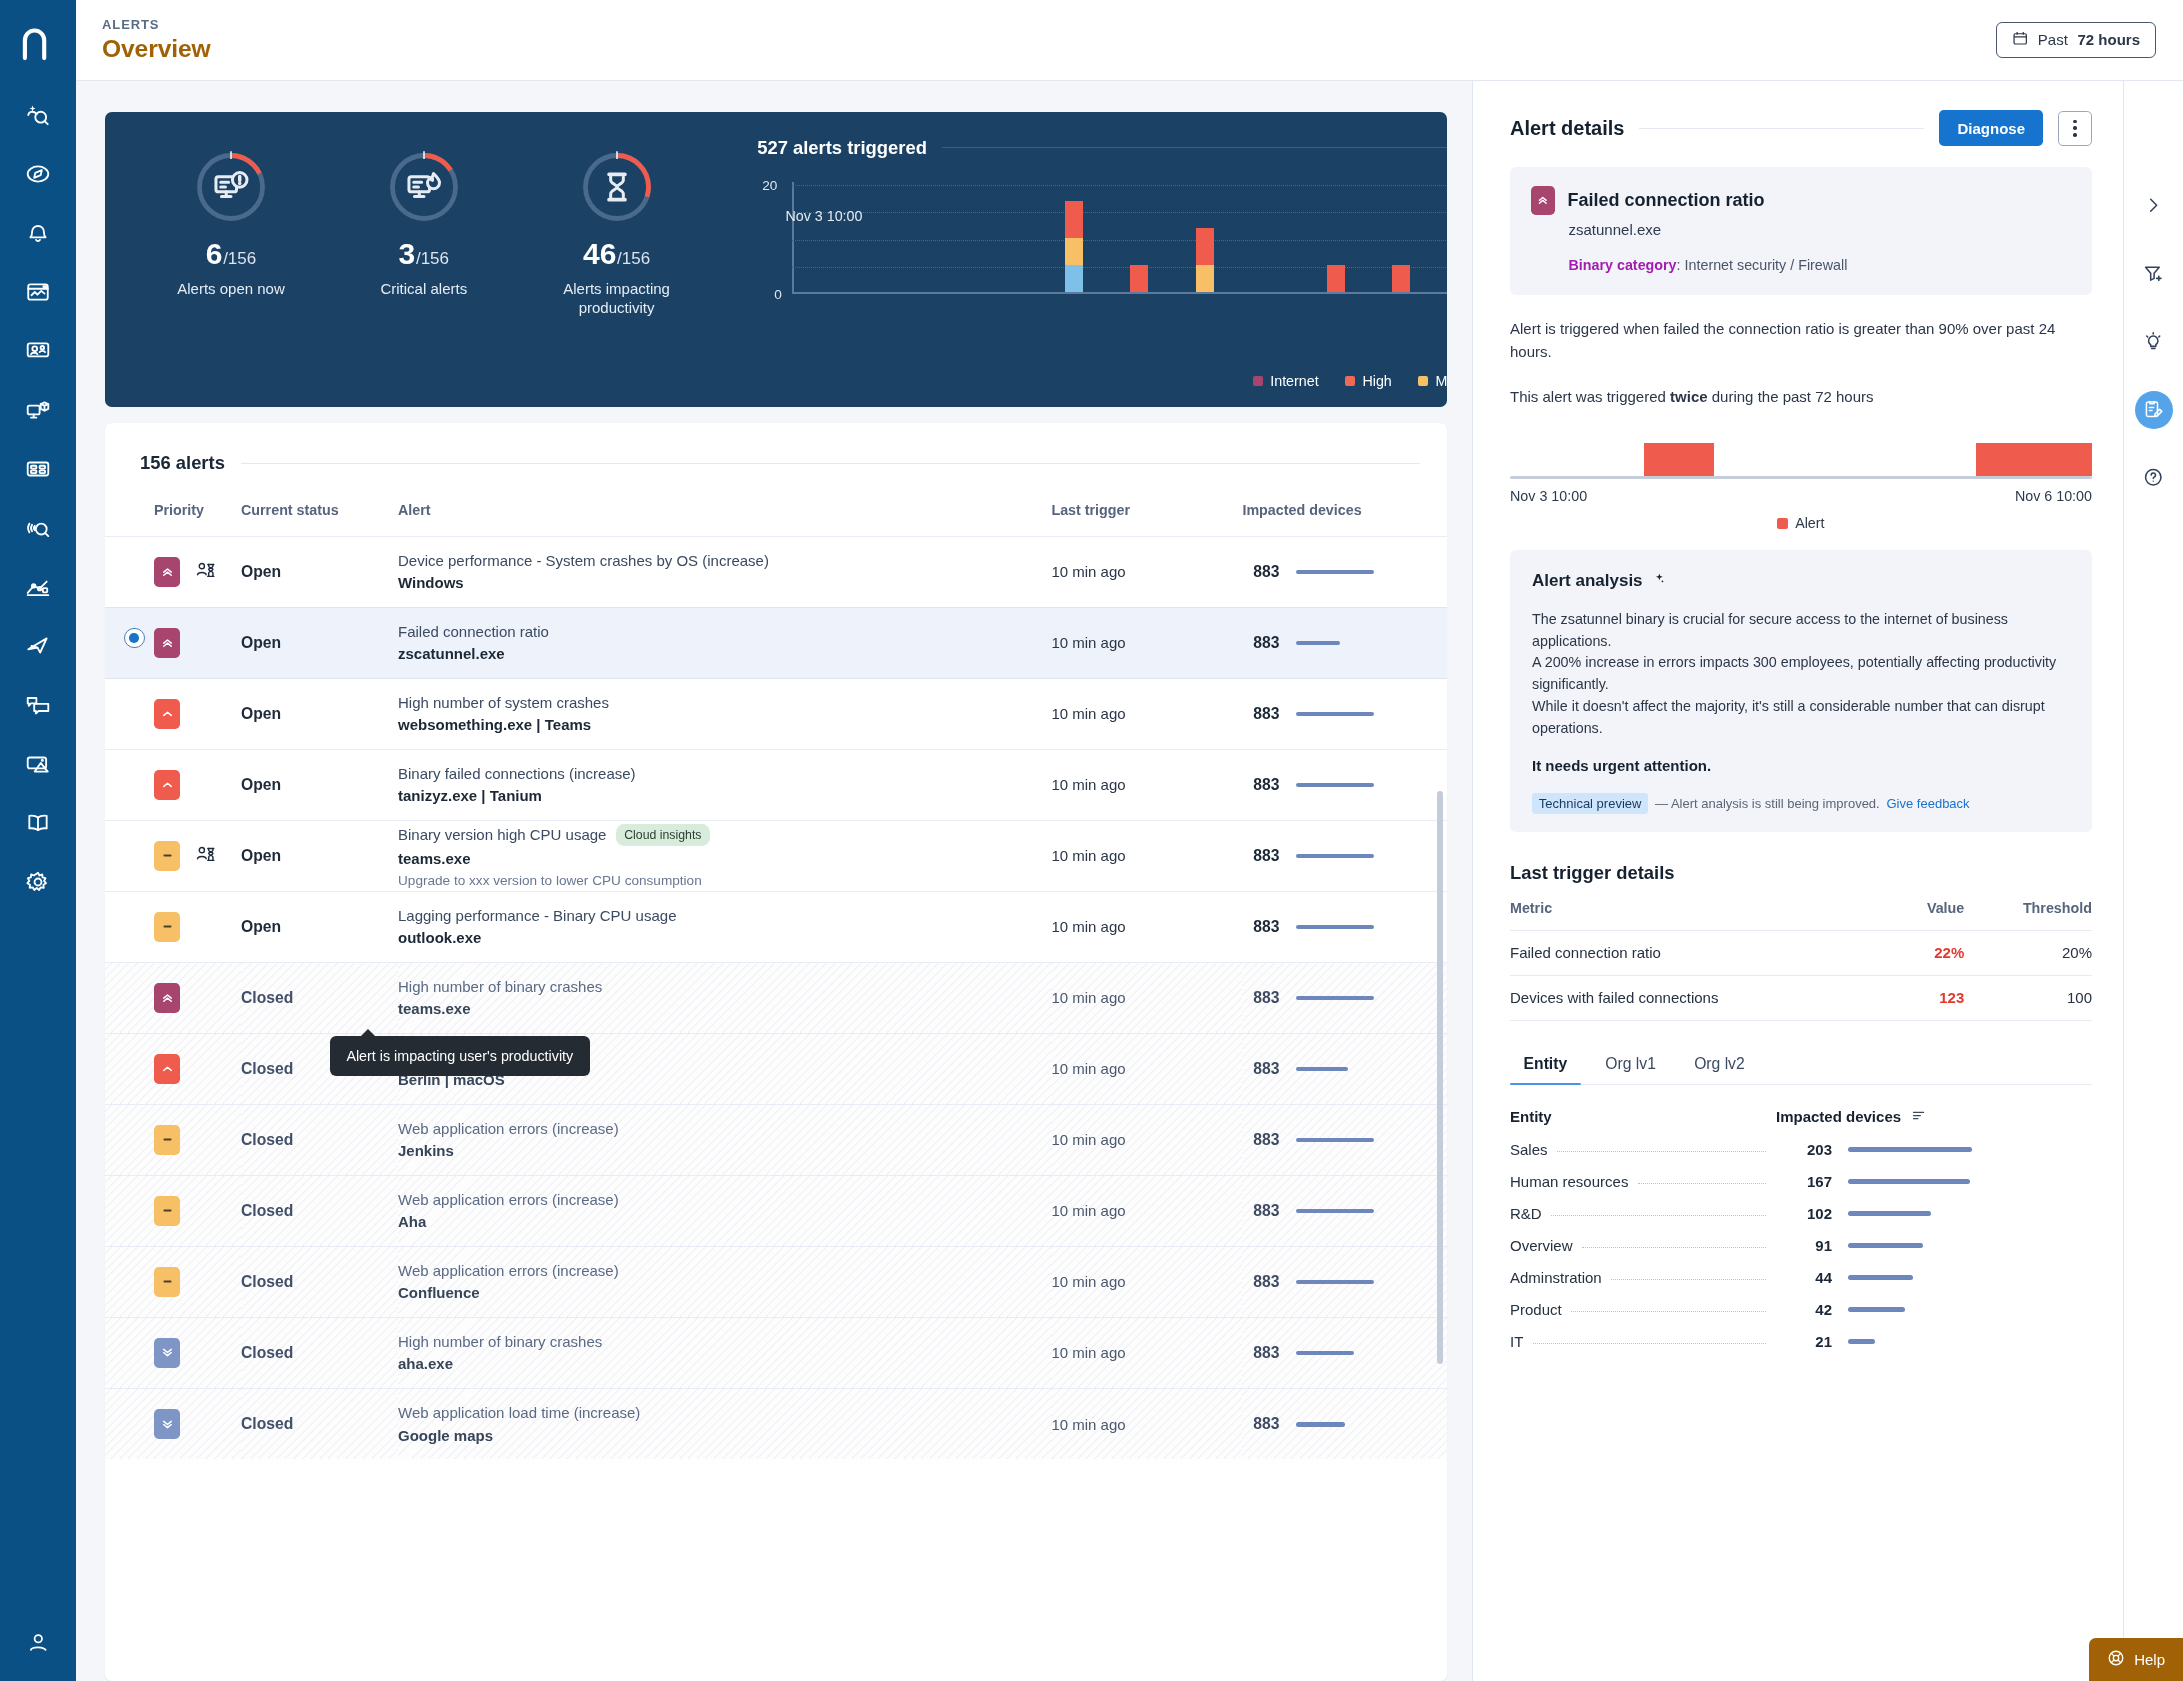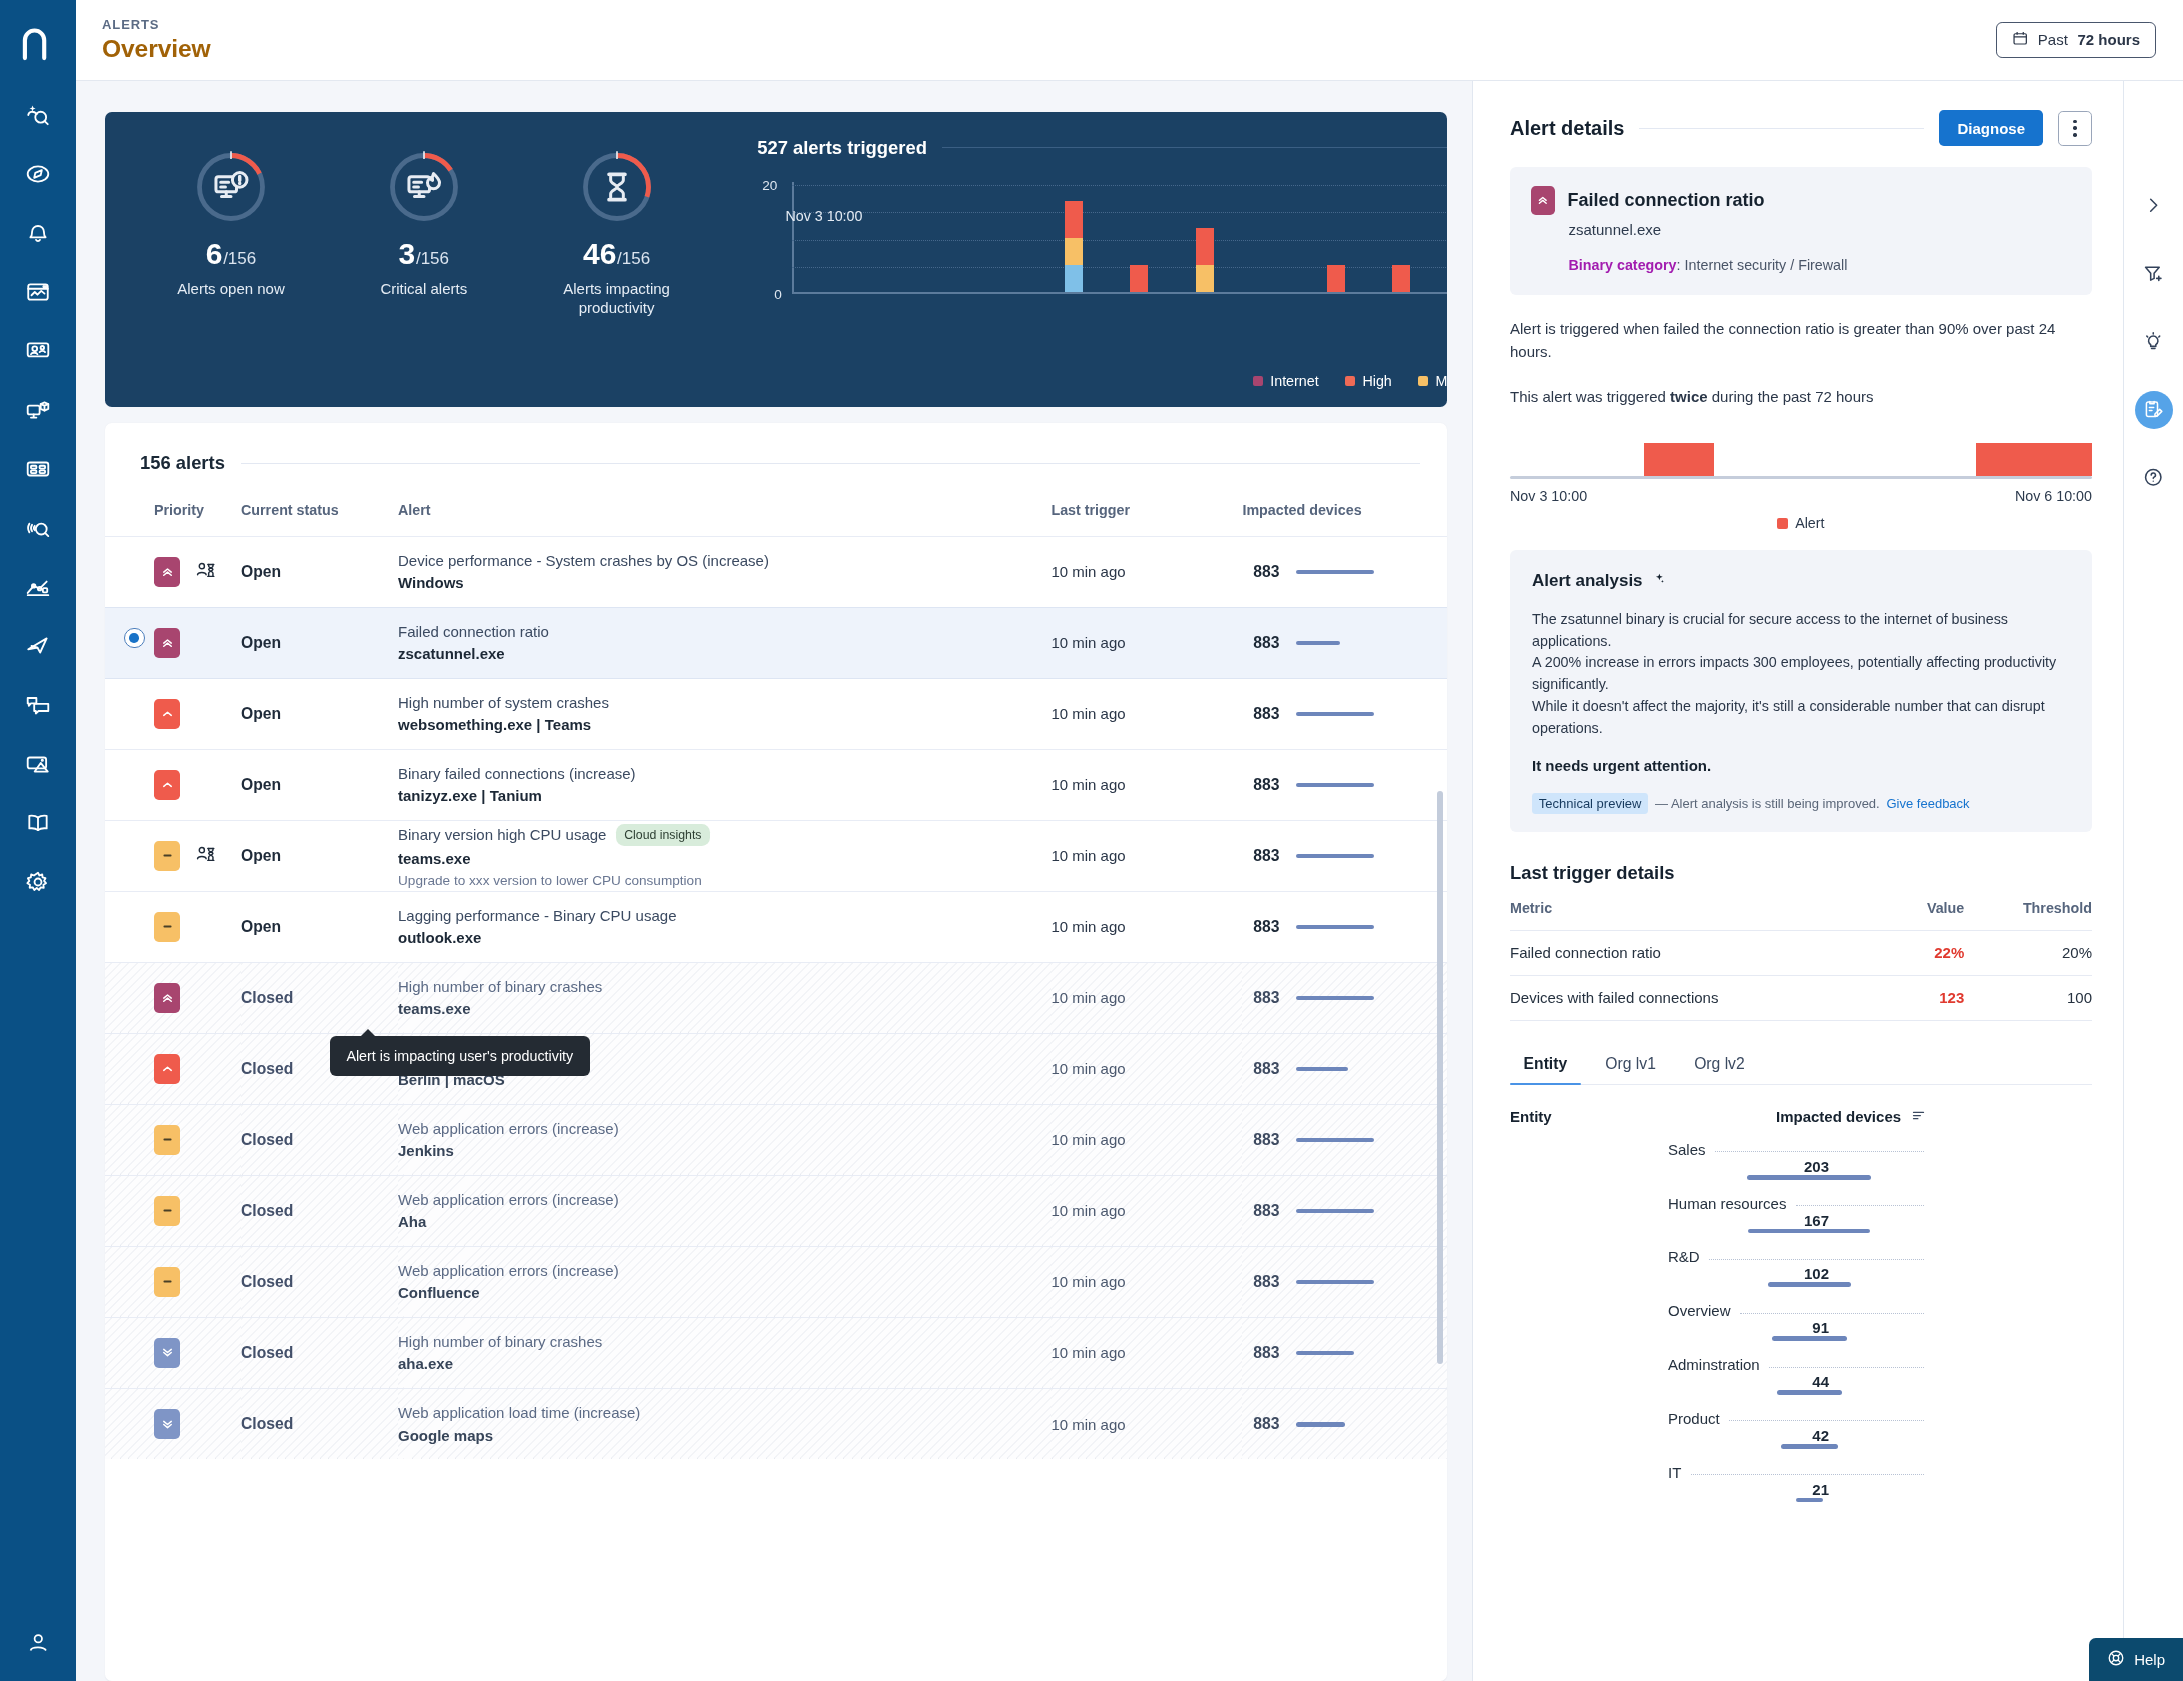--- a/index.html
+++ b/index.html
@@ -163,36 +163,36 @@
   table.lt td.r { text-align: right; }
   table.lt td.val { color: #e03a2f; font-weight: 700; }
   table.lt tbody tr:last-child td { border-bottom: 0.7px solid #e6eaf3; }
   .tabs { display: flex; gap: 11px; margin-top: 27px; border-bottom: 1.4px solid #e6eaf3; }
   .tab { font-size: 15.7px; color: #3b4a61; padding: 6.8px 13.6px 11px; cursor: pointer; position: relative; }
   .tab.on { font-weight: 700; color: #16222f; }
   .tab.on:after { content: ""; position: absolute; left: 0; right: 0; bottom: -1.4px; height: 2.7px; background: #4a93e6; border-radius: 1.4px; }
   .ent-head { display: flex; align-items: center; margin-top: 23px; font-size: 15px; font-weight: 700; color: #16222f; }
   .ent-head .h1 { width: 266px; }
   .ent-head .h2 { display: flex; align-items: center; gap: 9.6px; }
-  .ent-row { display: flex; align-items: center; margin-top: 15px; flex-direction: column; }
+  .ent-row { display: flex; align-items: center; margin-top: 15px; }
   .ent-name { font-size: 15px; color: #25313f; white-space: nowrap; }
   .ent-dots { flex: 1 1 auto; border-bottom: 1.4px dotted #b8c2d4; margin: 0 9.6px 5.5px; }
   .ent-left { width: 266px; display: flex; align-items: flex-end; }
   .ent-val { width: 56px; text-align: right; font-size: 15px; font-weight: 700; color: #1c2836; }
   .ent-bar { height: 4.8px; border-radius: 2.7px; background: #6d86bb; margin-left: 16.4px; }
   .sortico svg { stroke: #3b4a61; stroke-width: 2; fill: none; stroke-linecap: round; }
 
   .rrail { flex: 0 0 60px; border-left: 0.7px solid #e1e7f0; padding-top: 106px; display: flex; flex-direction: column; align-items: center; gap: 30px; background: #fff; }
   .rrail .ri { width: 38px; height: 38px; display: flex; align-items: center; justify-content: center; cursor: pointer; border-radius: 50%; }
   .rrail .ri svg { stroke: #33425a; fill: none; stroke-width: 1.8; stroke-linecap: round; stroke-linejoin: round; }
   .rrail .ri.active { background: #55a3e8; }
   .rrail .ri.active svg { stroke: #fff; }
 
   .helpbtn {
-    position: absolute; right: 0; bottom: 0; background: #0c4a6e; color: #fff;
+    position: absolute; right: 0; bottom: 0; background: #a16207; color: #fff;
     border-radius: 6.8px 0 0 0; padding: 11px 18px; display: flex; align-items: center; gap: 9px;
     font-size: 15px; cursor: pointer; z-index: 60;
   }
   .helpbtn svg { stroke: #fff; fill: none; stroke-width: 1.8; }
 </style>
 </head>
 <body>
 
 <div class="app">
 

